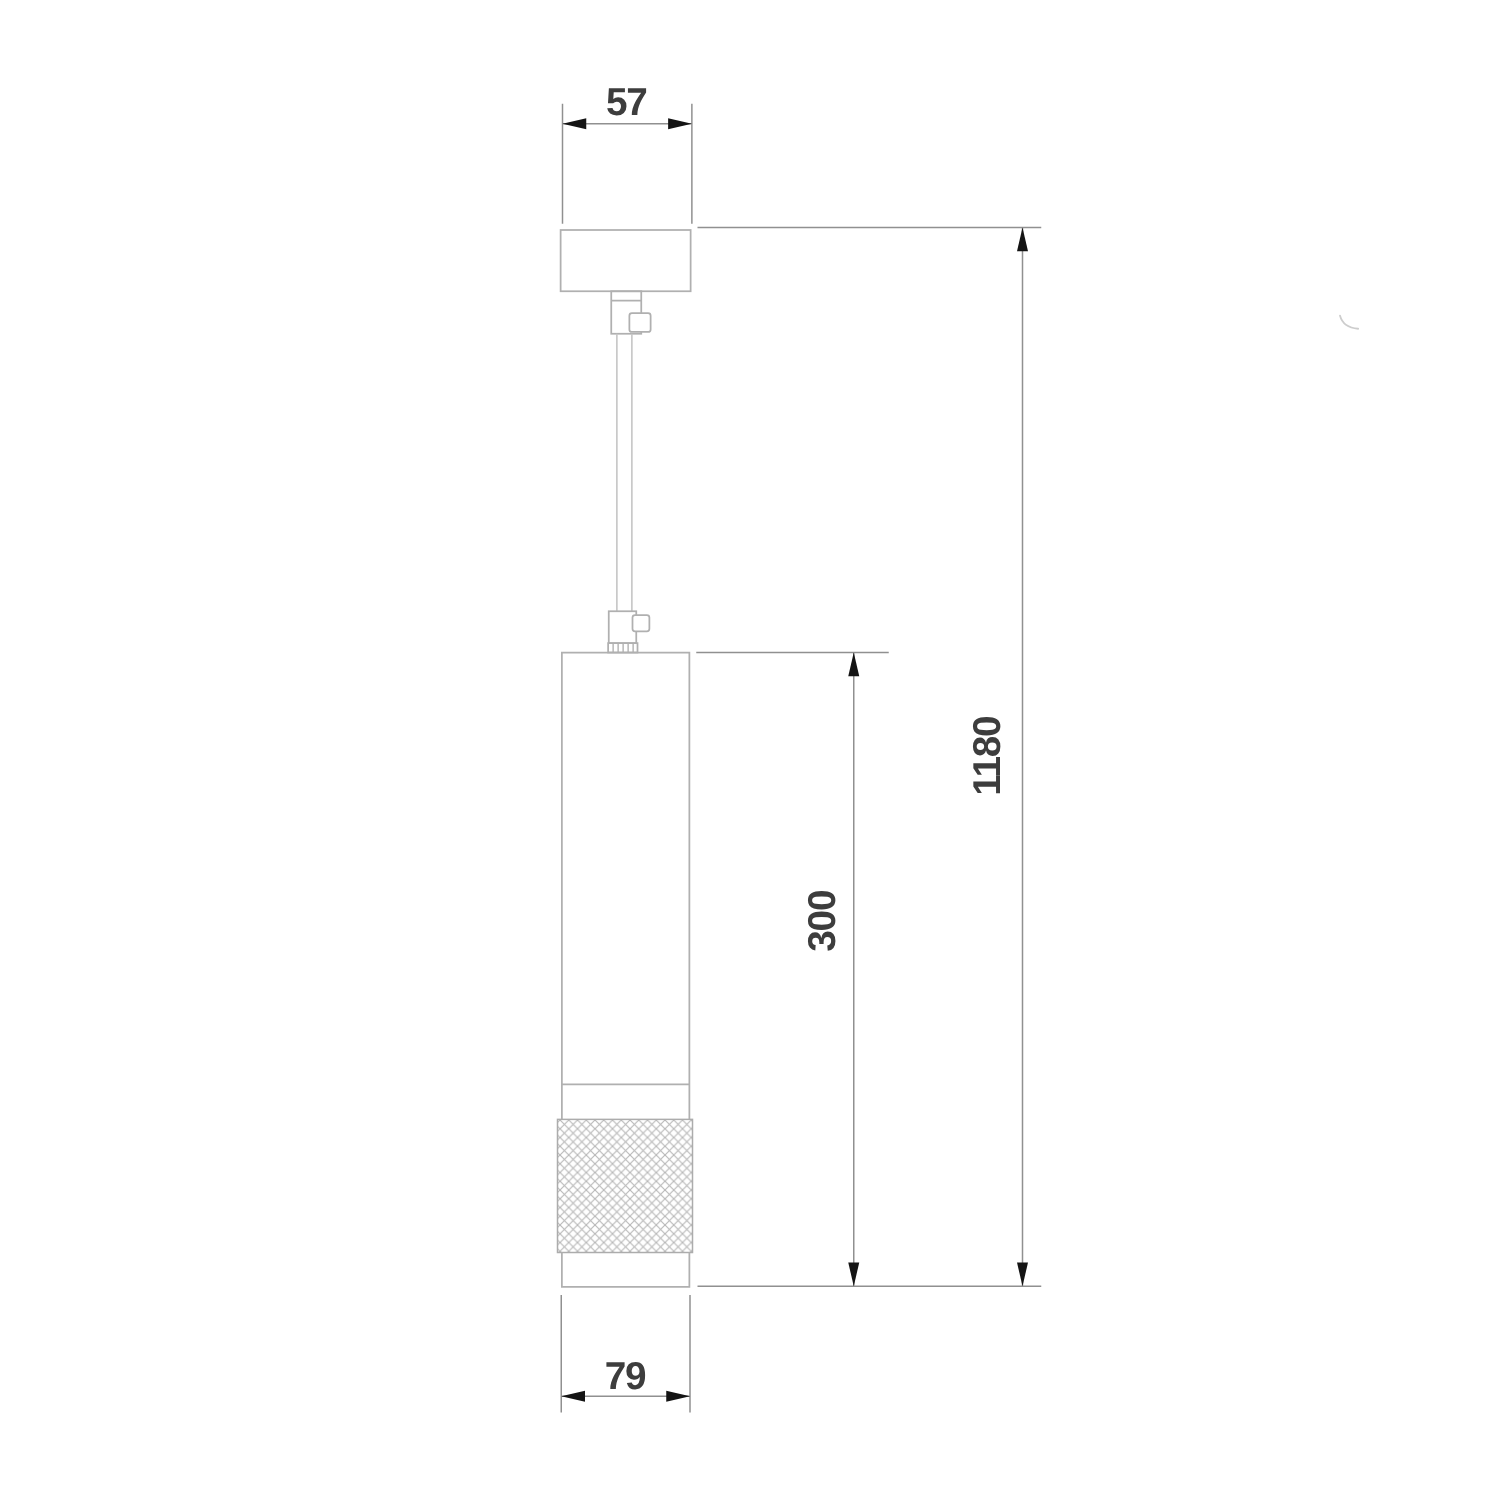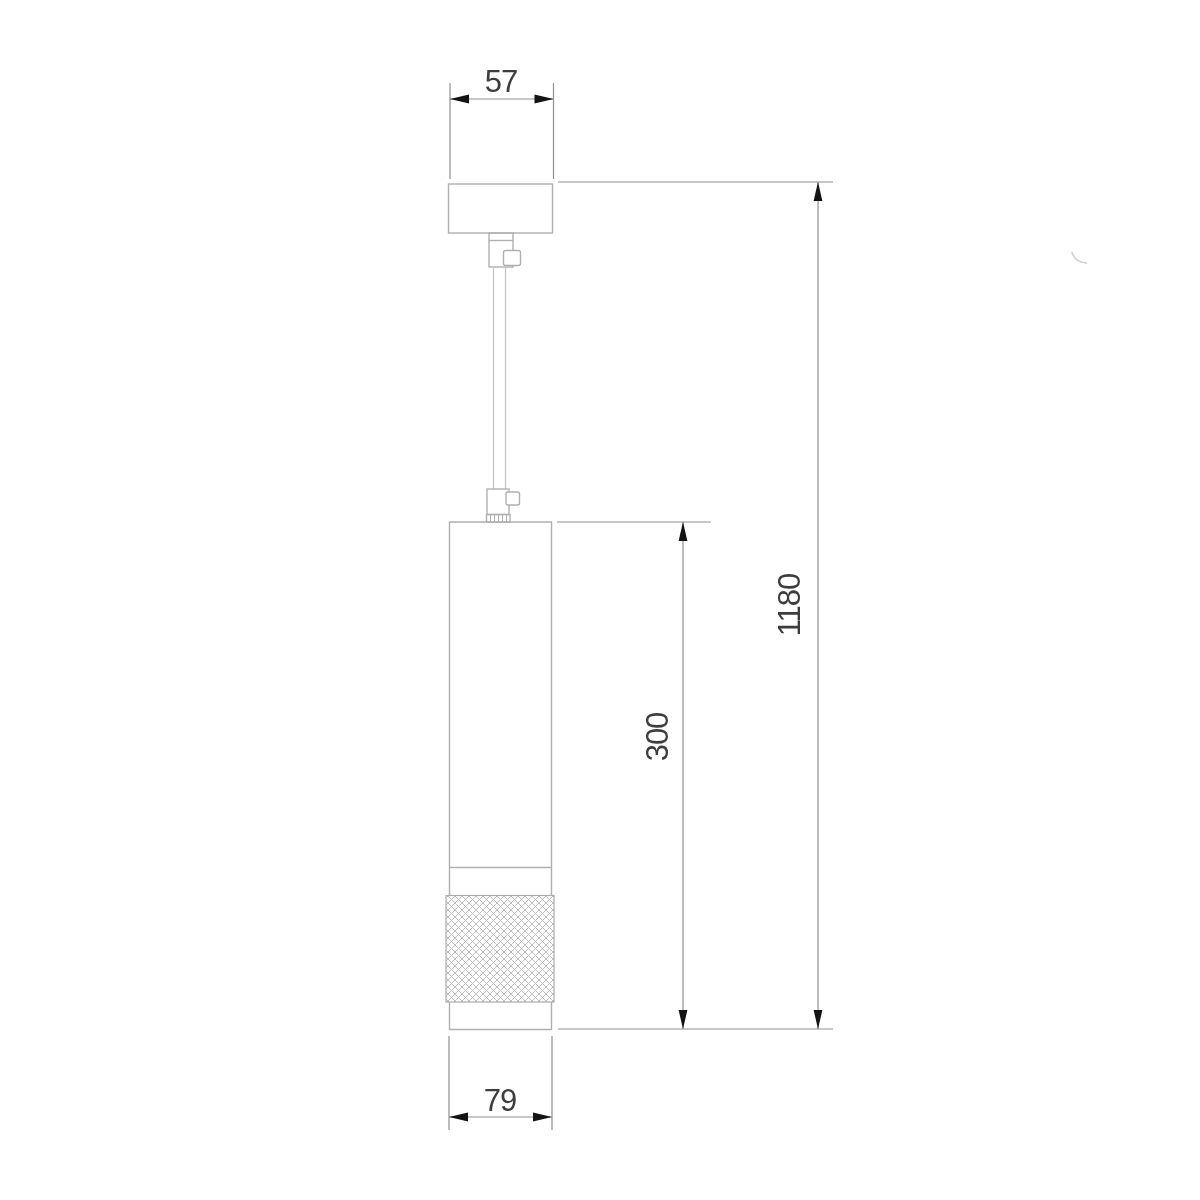--- a/index.html
+++ b/index.html
@@ -6,20 +6,21 @@
     margin: 0;
     padding: 0;
     background: #ffffff;
   }
   .stage {
     position: relative;
     width: 1200px;
     height: 1200px;
     background: #ffffff;
     overflow: hidden;
+    font-weight: bold;
   }
   svg {
     display: block;
   }
   .outline {
     fill: none;
     stroke: #b0b0b0;
     stroke-width: 1.4;
   }
   .outline-fill {

